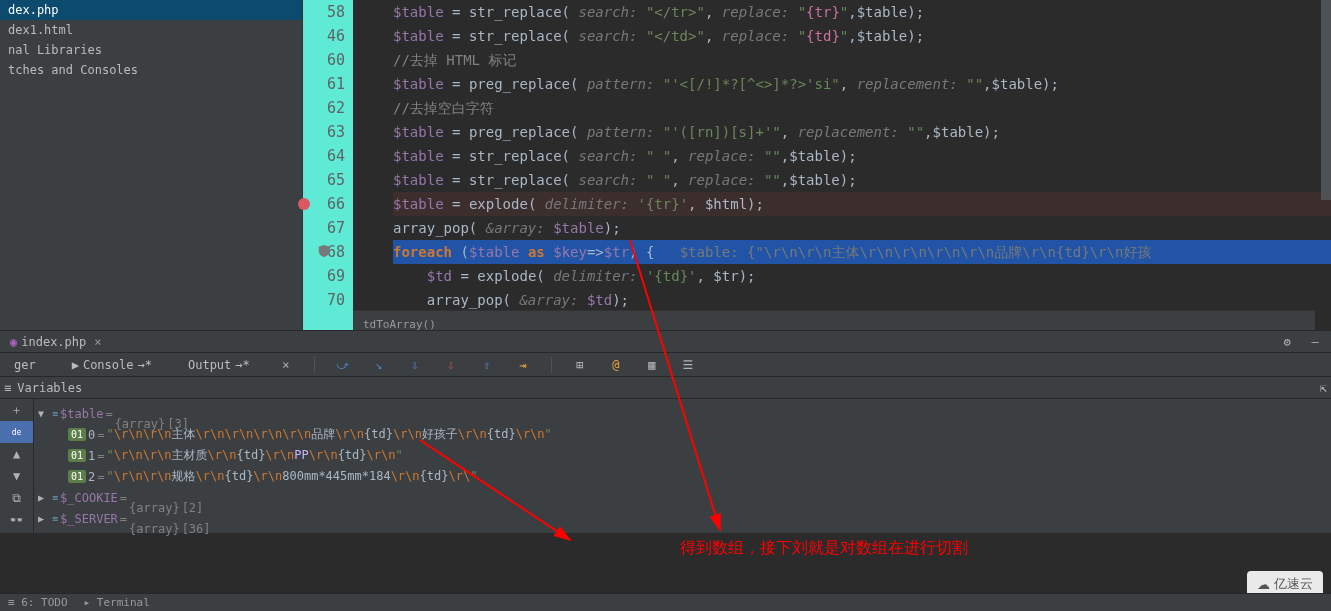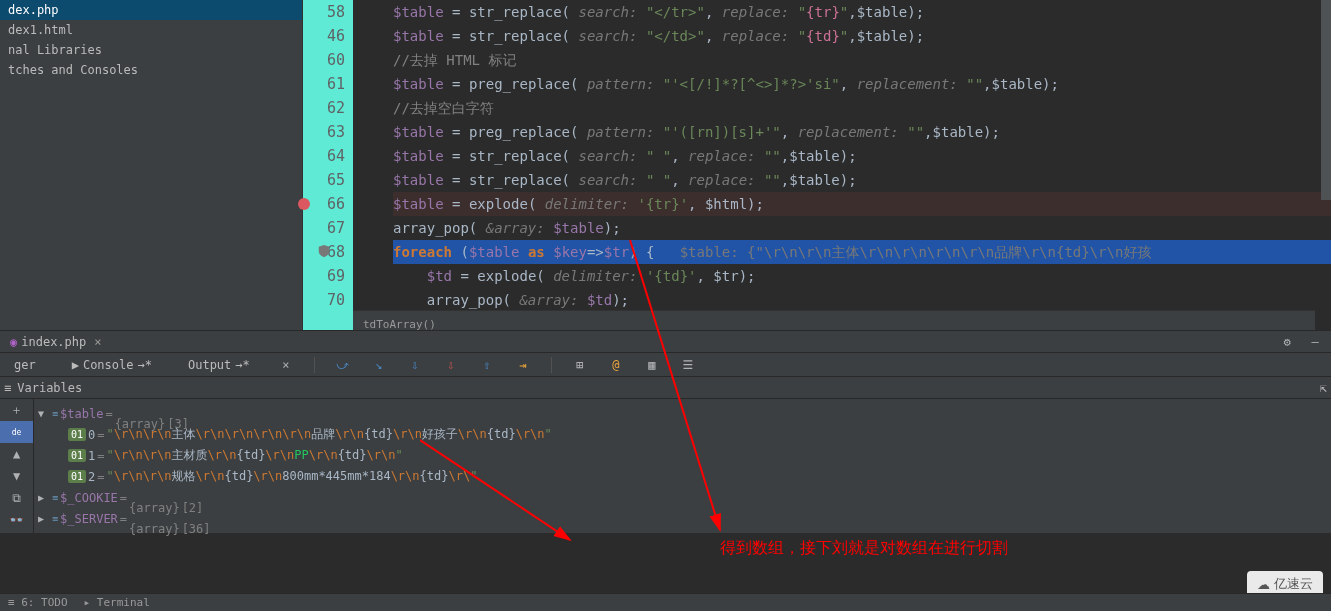--- a/index.html
+++ b/index.html
@@ -179,21 +179,21 @@
     .badge-lines {
       color: #6897bb;
       font-size: 10px;
     }
     .vn { color: #9876aa; }
     .eq { color: #808080; }
     .arrtxt { color: #808080; margin-top: 20px; }
     .strval { color: #6a8759; }
     .esc { color: #cc7832; }
     .cn { color: #a9b7c6; }
-    .pp { color: #22c55e; }
+    .pp { color: #c4b5fd; }
     .annotation-text {
       position: absolute;
       color: #ff0000;
       font-size: 16px;
       font-family: sans-serif;
       z-index: 100;
     }
     .arrow-svg {
       position: absolute;
       pointer-events: none;
@@ -384,21 +384,21 @@
 <svg class="arrow-svg" style="left:420px;top:230px" width="320" height="320">
   <defs>
       <marker id="ah1" markerWidth="10" markerHeight="10" refX="8" refY="3" orient="auto">
         <polygon points="0 0, 9 3, 0 6" fill="#ff0000"></polygon>
       </marker>
     </defs>
   <line x1="210" y1="10" x2="300" y2="300" stroke="#ff0000" stroke-width="2" marker-end="url(#ah1)"></line>
   <line x1="0" y1="210" x2="150" y2="310" stroke="#ff0000" stroke-width="2" marker-end="url(#ah1)"></line>
 </svg>
 
-<div class="annotation-text" style="left:720px;top:538px">得到数组，接下刘就是对数组在进行切割</div>
+<div class="annotation-text" style="left:680px;top:538px">得到数组，接下刘就是对数组在进行切割</div>
 
 <div class="watermark">
   <span>☁</span>
   <span>亿速云</span>
 </div>
 
 <div class="footer-bar">
   <span>≡ <span>6: TODO</span></span>
   <span>▸ <span>Terminal</span></span>
 </div>

